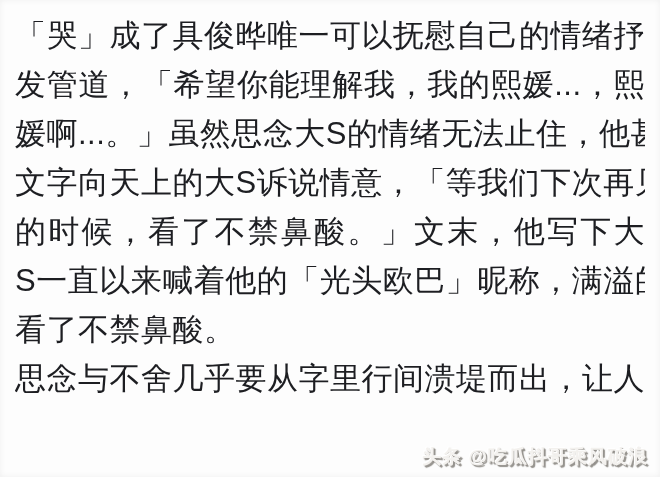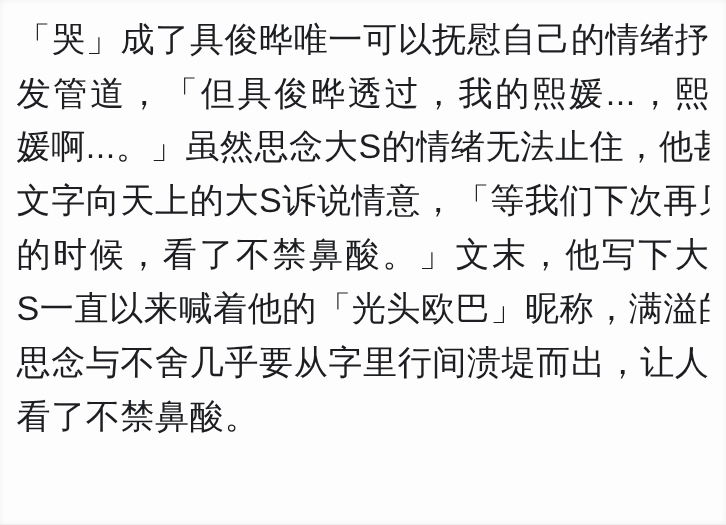--- a/index.html
+++ b/index.html
@@ -52,22 +52,23 @@
       1px 1px 1px #a8a5a0;
     white-space: nowrap;
   }
 </style>
 </head>
 <body>
 
 <div class="screenshot">
   <div class="article">
     <div class="line">「哭」成了具俊晔唯一可以抚慰自己的情绪抒</div>
-    <div class="line">发管道，「但具俊晔透过，我的熙媛...，熙</div>
+    <div class="line">发管道，「希望你能理解我，我的熙媛...，熙</div>
     <div class="line">媛啊...。」虽然思念大S的情绪无法止住，他甚</div>
     <div class="line">文字向天上的大S诉说情意，「等我们下次再见</div>
     <div class="line">的时候，看了不禁鼻酸。」文末，他写下大</div>
     <div class="line">S一直以来喊着他的「光头欧巴」昵称，满溢的</div>
+    <div class="line last">看了不禁鼻酸。</div>
     <div class="line">思念与不舍几乎要从字里行间溃堤而出，让人</div>
-    <div class="line last">看了不禁鼻酸。</div>
   </div>
 
+  <div class="watermark">头条 @吃瓜抖哥乘风破浪</div>
 </div>
 
 </body></html>

